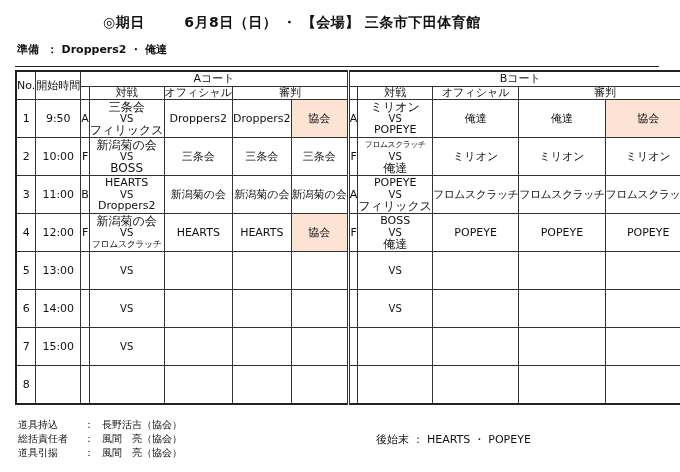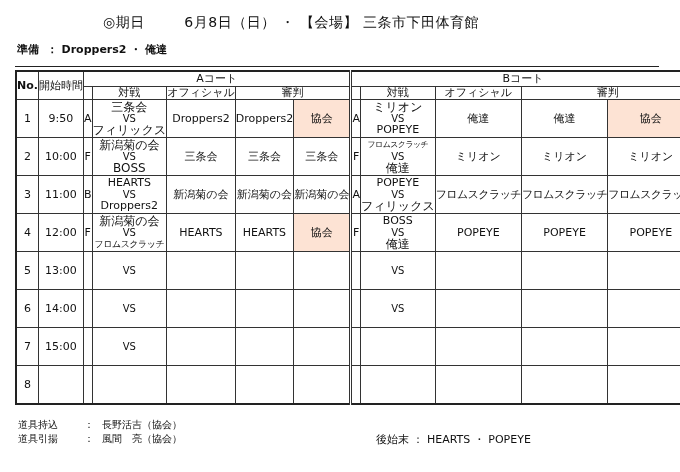--- a/index.html
+++ b/index.html
@@ -1,37 +1,37 @@
 <!DOCTYPE html>
 <html><head>
 <meta charset="utf-8">
 <style>
   html, body { margin:0; padding:0; background:#ffffff; }
   body { width:680px; height:472px; position:relative; overflow:hidden;
          font-family:"DejaVu Sans","Liberation Sans",sans-serif; color:#111; }
   .title { position:absolute; top:14px; left:103px; font-size:14px; white-space:pre; letter-spacing:0.5px; }
-  .title span { white-space:pre; }
+  .title span { white-space:pre;font-weight:bold; }
   .prep { position:absolute; top:42px; left:17px; font-size:11px; white-space:pre;font-weight:bold; }
   .topline { position:absolute; top:66px; left:15px; width:644px; height:1px; background:#222; }
 
   table.sched { position:absolute; top:70px; left:15px; border-collapse:collapse;
                 table-layout:fixed; border:2px solid #222; }
   table.sched td { border:1px solid #333; padding:0; text-align:center; vertical-align:middle;
                    font-size:11px; line-height:12px; overflow:hidden; white-space:nowrap; }
   .hdr1 td { height:14px; }
   .hdr2 td { height:12px; font-size:11px; }
   .row td { height:37px; }
   .court-sep { border-left:3px double #333 !important; }
   .ref-shade { background:#fde3d4; }
   .big { font-size:12px; }
   .teamline { display:block; line-height:12px; }
   .vs { font-size:10px; display:block; line-height:11px; }
   .small { font-size:9px; letter-spacing:-0.5px; }
   .tiny { font-size:8px; letter-spacing:-0.6px; }
-  .hdr-no { font-size:10px; font-weight:bold;margin-left:13px; }
+  .hdr-no { font-size:10px; font-weight:normal;margin-left:13px; }
   .hdr-time { font-size:10px;margin-top:28px; }
 
   .footer { position:absolute; left:18px; top:418px; font-size:10px; line-height:14px; }
   .footer .fl { white-space:pre; }
   .footer .lbl { display:inline-block; width:66px; }
   .footer .colon { display:inline-block; width:18px; }
   .after { position:absolute; left:376px; top:432px; font-size:11px; white-space:pre; }
 </style>
 </head>
 <body>
@@ -236,16 +236,17 @@
     <td></td>
     <td></td>
     <td></td>
     <td></td>
   </tr>
 </tbody>
   </table>
 
 <div class="footer">
   <div class="fl"><span class="lbl">道具持込</span><span class="colon">：</span><span>長野活吉（協会）</span></div>
+  <div class="fl"><span class="lbl">総括責任者</span><span class="colon">：</span><span>風間　亮（協会）</span></div>
   <div class="fl"><span class="lbl">道具引揚</span><span class="colon">：</span><span>風間　亮（協会）</span></div>
 </div>
 
 <div class="after"><span>後始末</span> <span>：</span> <span>HEARTS ・ POPEYE</span></div>
 
 </body></html>

